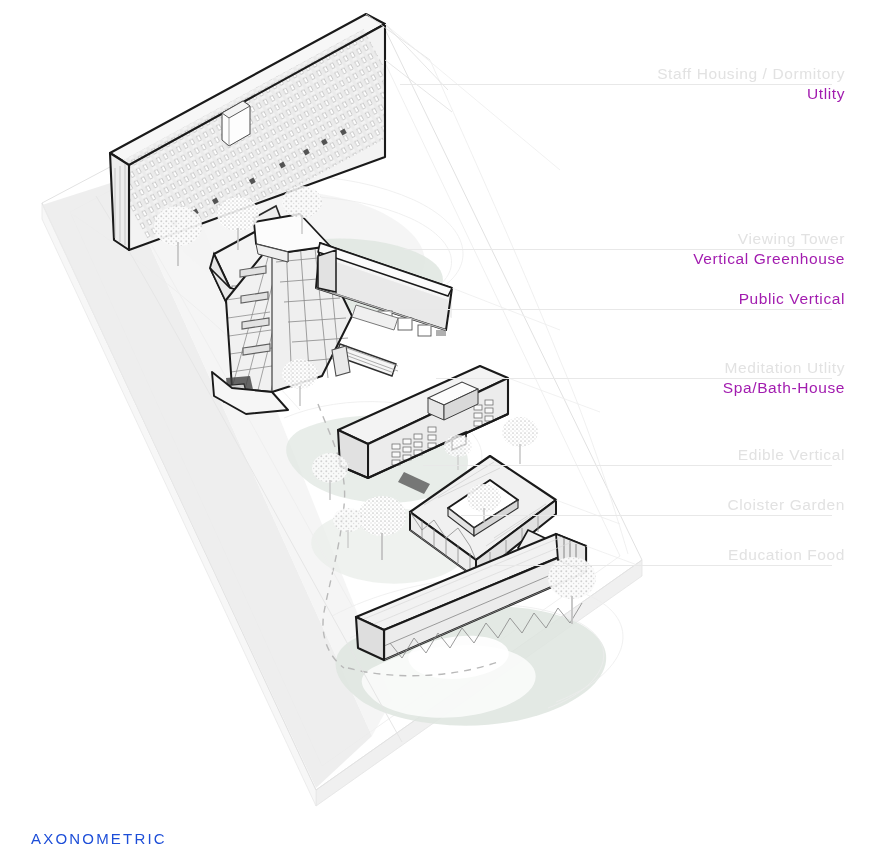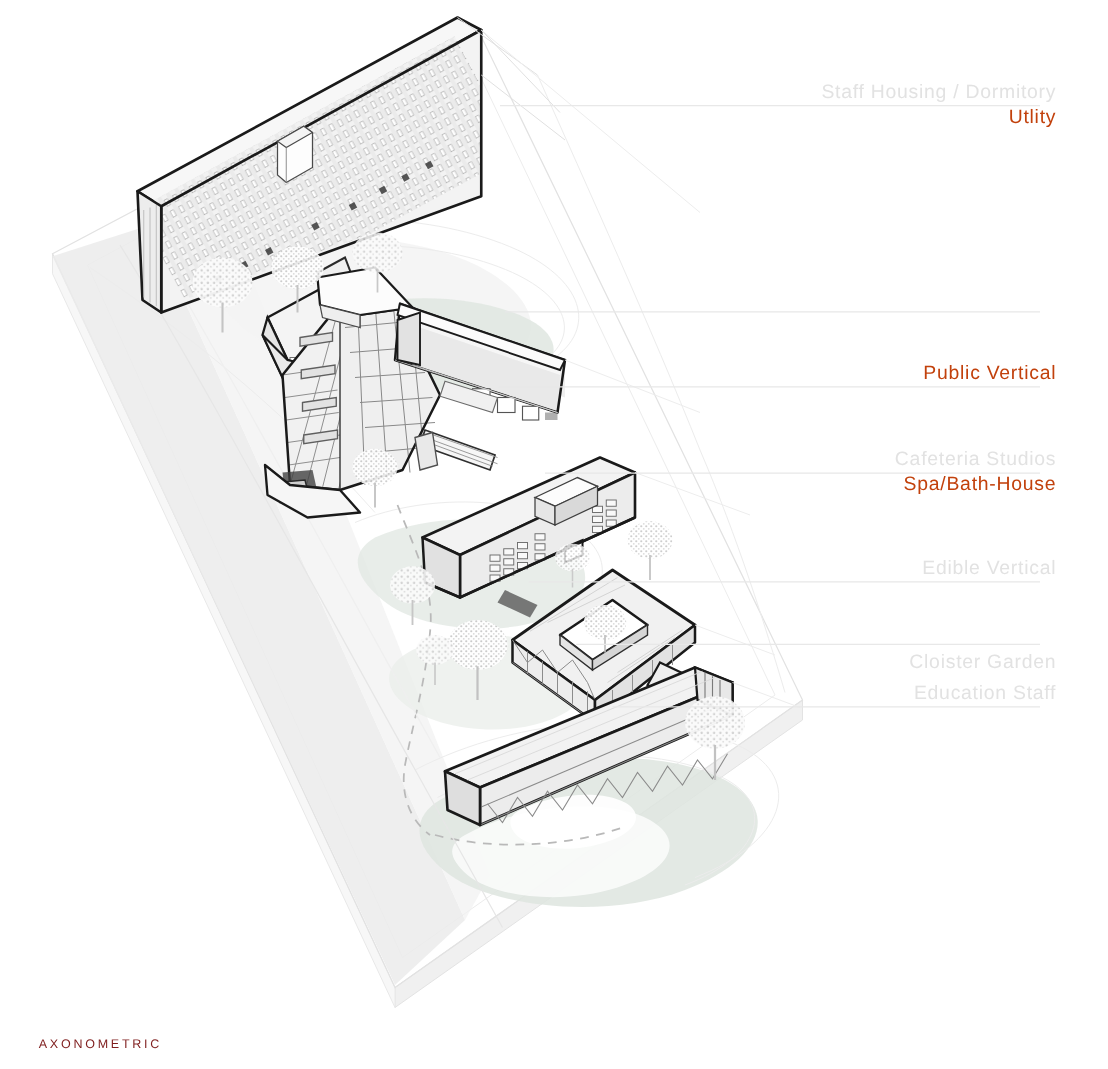--- a/index.html
+++ b/index.html
@@ -53,36 +53,36 @@
   .anno .ln {
     display: block;
     color: #e2e2e2;
     font-size: 15.5px;
     letter-spacing: 0.6px;
     line-height: 1.32;
     white-space: nowrap;
     font-weight: 400;
   }
   .anno .ln.dim {
-    color: #c2410c;
+    color: #a21caf;
   }
   .leader {
     position: absolute;
     height: 0;
     border-top: 1px solid #e8e8e8;
     pointer-events: auto;
   }
 
   
   #caption {
     position: absolute;
     left: 31px;
     top: 831px;
-    color: #7f1d1d;
-    font-size: 10px;
+    color: #1d4ed8;
+    font-size: 15px;
     letter-spacing: 2.2px;
     line-height: 1;
     white-space: nowrap;
   }
 </style>
 </head>
 <body>
 
 <div id="sheet">
 
@@ -443,44 +443,48 @@
 
   <div id="label-layer">
 
     <div class="leader" style="left:400px; top:84px; width:432px;"></div>
     <div class="anno" style="top:64px;">
       <span class="ln">Staff Housing / Dormitory</span>
       <span class="ln dim">Utlity</span>
     </div>
 
     <div class="leader" style="left:404px; top:249px; width:428px;"></div>
+    <div class="anno" style="top:229px;">
+      <span class="ln">Viewing Tower</span>
+      <span class="ln dim">Vertical Greenhouse</span>
+    </div>
 
     <div class="leader" style="left:399px; top:309px; width:433px;"></div>
     <div class="anno" style="top:289px;">
       <span class="ln dim">Public Vertical</span>
     </div>
 
     <div class="leader" style="left:436px; top:378px; width:396px;"></div>
     <div class="anno" style="top:358px;">
-      <span class="ln">Cafeteria Studios</span>
+      <span class="ln">Meditation Utlity</span>
       <span class="ln dim">Spa/Bath-House</span>
     </div>
 
     <div class="leader" style="left:423px; top:465px; width:409px;"></div>
     <div class="anno" style="top:445px;">
       <span class="ln">Edible Vertical</span>
     </div>
 
     <div class="leader" style="left:461px; top:515px; width:371px;"></div>
-    <div class="anno" style="top:520px;">
+    <div class="anno" style="top:495px;">
       <span class="ln">Cloister Garden</span>
     </div>
 
     <div class="leader" style="left:490px; top:565px; width:342px;"></div>
     <div class="anno" style="top:545px;">
-      <span class="ln">Education Staff</span>
+      <span class="ln">Education Food</span>
     </div>
 
   </div>
 
   <div id="caption">AXONOMETRIC</div>
 
 </div>
 
 </body></html>

